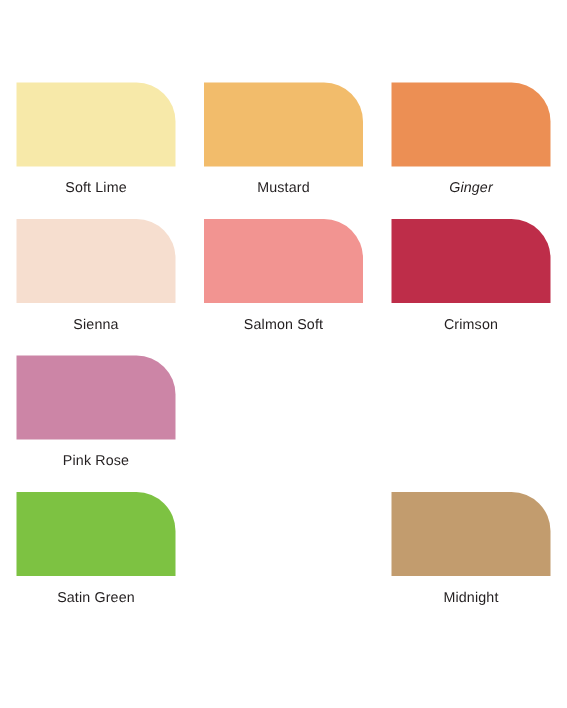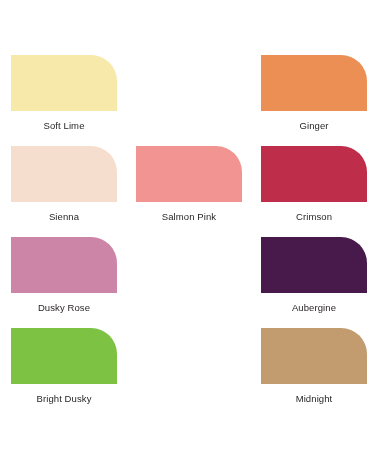--- a/index.html
+++ b/index.html
@@ -60,55 +60,55 @@
 <body>
 
 <div id="palette-sheet" style="background: rgb(255, 255, 255);">
 
   <div class="palette-row">
     <div class="swatch-cell">
       <div class="swatch-chip" style="background-color: rgb(247, 233, 169);"></div>
       <div class="swatch-label" style="color: rgb(35, 31, 32);">Soft Lime</div>
     </div>
     <div class="swatch-cell">
+      <div class="swatch-chip" style="background-color: rgb(242, 188, 107);"></div>
+      <div class="swatch-label" style="color: rgb(35, 31, 32);">Mustard</div>
+    </div>
+    <div class="swatch-cell">
       <div class="swatch-chip" style="background-color: rgb(236, 143, 84);"></div>
-      <div class="swatch-label" style="color: rgb(35, 31, 32);">Ginger</div>
+      <div class="swatch-label" style="color: rgb(35, 31, 32); font-style: italic;">Ginger</div>
     </div>
   </div>
 
   <div class="palette-row">
     <div class="swatch-cell">
       <div class="swatch-chip" style="background-color: rgb(246, 222, 207);"></div>
       <div class="swatch-label" style="color: rgb(35, 31, 32);">Sienna</div>
     </div>
     <div class="swatch-cell">
       <div class="swatch-chip" style="background-color: rgb(242, 148, 145);"></div>
-      <div class="swatch-label" style="color: rgb(35, 31, 32);">Salmon Pink</div>
+      <div class="swatch-label" style="color: rgb(35, 31, 32);">Salmon Soft</div>
     </div>
     <div class="swatch-cell">
       <div class="swatch-chip" style="background-color: rgb(190, 45, 73);"></div>
       <div class="swatch-label" style="color: rgb(35, 31, 32);">Crimson</div>
     </div>
   </div>
 
   <div class="palette-row">
     <div class="swatch-cell">
       <div class="swatch-chip" style="background-color: rgb(204, 133, 166);"></div>
-      <div class="swatch-label" style="color: rgb(35, 31, 32);">Dusky Rose</div>
-    </div>
-    <div class="swatch-cell">
-      <div class="swatch-chip" style="background-color: rgb(71, 26, 75);"></div>
-      <div class="swatch-label" style="color: rgb(35, 31, 32);">Aubergine</div>
+      <div class="swatch-label" style="color: rgb(35, 31, 32);">Pink Rose</div>
     </div>
   </div>
 
   <div class="palette-row">
     <div class="swatch-cell">
       <div class="swatch-chip" style="background-color: rgb(125, 194, 66);"></div>
-      <div class="swatch-label" style="color: rgb(35, 31, 32);">Bright Dusky</div>
+      <div class="swatch-label" style="color: rgb(35, 31, 32);">Satin Green</div>
     </div>
     <div class="swatch-cell">
       <div class="swatch-chip" style="background-color: rgb(194, 156, 110);"></div>
       <div class="swatch-label" style="color: rgb(35, 31, 32);">Midnight</div>
     </div>
   </div>
 
 </div>
 
 </body></html>

